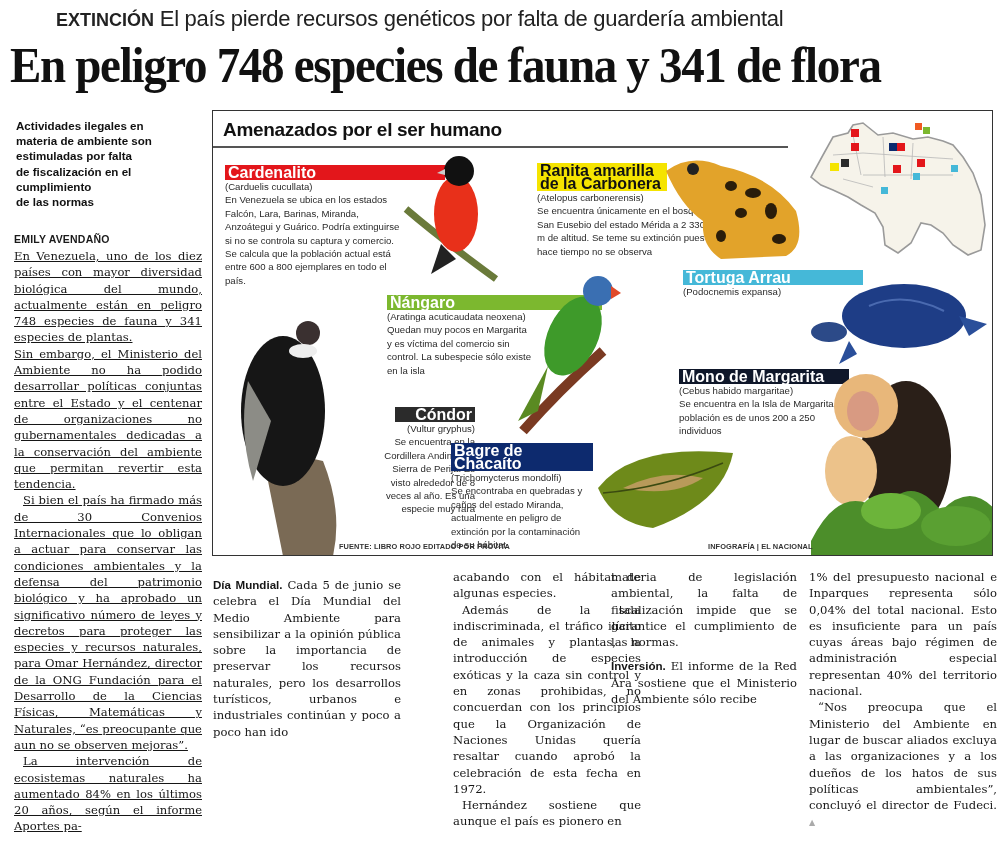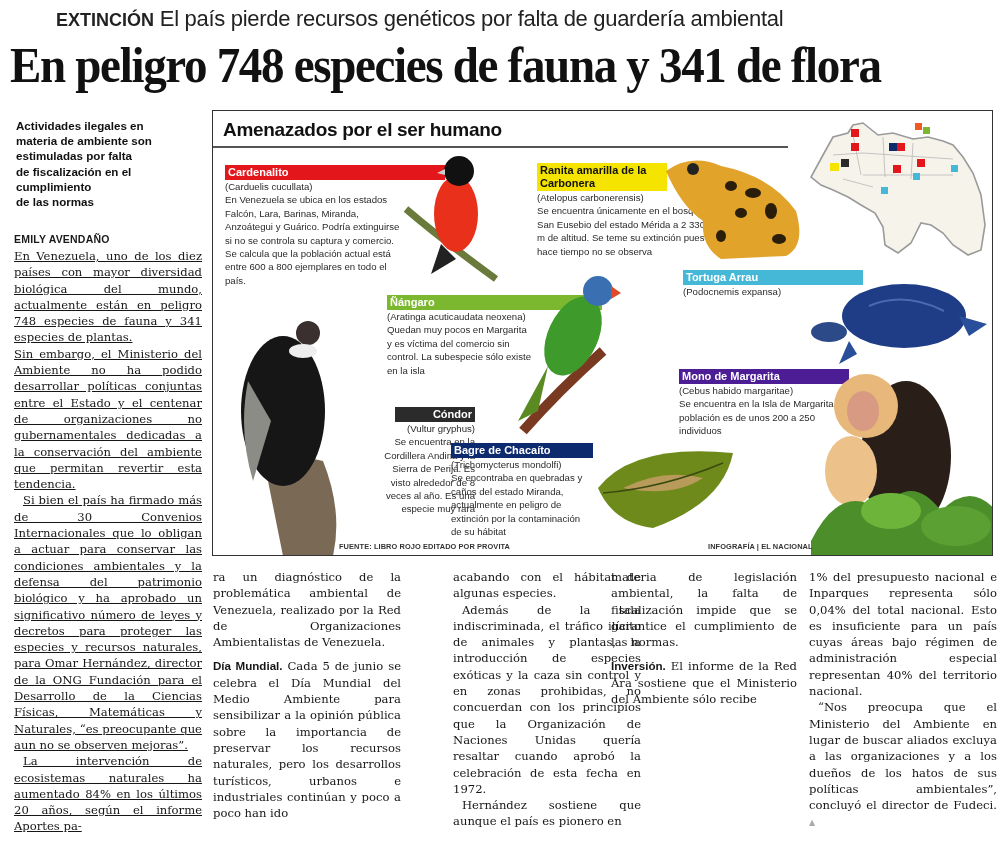--- a/index.html
+++ b/index.html
@@ -24,21 +24,21 @@
   .c2 { left: 213px; top: 569px; width: 188px; }
   .c3 { left: 413px; top: 569px; width: 188px; margin-left: 40px; }
   .c4 { left: 611px; top: 569px; width: 186px; }
   .c5 { left: 809px; top: 569px; width: 188px; }
 
   .infobox { position: absolute; left: 212px; top: 110px; width: 781px; height: 446px; border: 1.5px solid #333; background: #fff; overflow: hidden; }
   .info-title { position: absolute; left: 10px; top: 8px; font-family: "Liberation Sans", sans-serif; font-weight: bold; font-size: 19px; letter-spacing: -0.3px; color: #111; }
   .info-rule { position: absolute; left: 0; top: 35px; width: 575px; height: 1.5px; background: #555; }
 
   .sp { position: absolute; font-family: "Liberation Sans", sans-serif; font-size: 9.6px; line-height: 13.4px; color: #2a2a2a; }
-  .sp .lbl { display: block; color: #fff; font-weight: bold; font-size: 11px; padding: 1px 3px; line-height: 13px; }
+  .sp .lbl { display: block; color: #fff; font-weight: bold; font-size: 16px; padding: 1px 3px; line-height: 13px; }
   .sp .sci { display: block; }
   .sp .desc { display: block; }
 
   .footer-note { position: absolute; font-family: "Liberation Sans", sans-serif; font-size: 7.4px; font-weight: bold; color: #333; letter-spacing: 0.1px; }
 
   .pic { position: absolute; }
 </style>
 </head>
 <body>
 
@@ -59,21 +59,20 @@
 <div class="byline">EMILY AVENDAÑO</div>
 
 <div class="col c1">
   <p>En Venezuela, uno de los diez países con mayor diversidad biológica del mundo, actualmente están en peligro 748 especies de fauna y 341 especies de plantas.</p>
   <p>Sin embargo, el Ministerio del Ambiente no ha podido desarrollar políticas conjuntas entre el Estado y el centenar de organizaciones no gubernamentales dedicadas a la conservación del ambiente que permitan revertir esta tendencia.</p>
   <p class="ind">Si bien el país ha firmado más de 30 Convenios Internacionales que lo obligan a actuar para conservar las condiciones ambientales y la defensa del patrimonio biológico y ha aprobado un significativo número de leyes y decretos para proteger las especies y recursos naturales, para Omar Hernández, director de la ONG Fundación para el Desarrollo de la Ciencias Físicas, Matemáticas y Naturales, “es preocupante que aun no se observen mejoras”.</p>
   <p class="ind">La intervención de ecosistemas naturales ha aumentado 84% en los últimos 20 años, según el informe Aportes pa-</p>
 </div>
 
 <div class="col c2">
-  <p>ra un diagnóstico de la problemática ambiental de Venezuela, realizado por la Red de Organizaciones Ambientalistas de Venezuela.</p>
   <div class="gap"></div>
   <p><span class="sub">Día Mundial.</span><span> Cada 5 de junio se celebra el Día Mundial del Medio Ambiente para sensibilizar a la opinión pública sobre la importancia de preservar los recursos naturales, pero los desarrollos turísticos, urbanos e industriales continúan y poco a poco han ido</span></p>
 </div>
 
 <div class="col c3">
   <p>acabando con el hábitat de algunas especies.</p>
   <p class="ind">Además de la tala indiscriminada, el tráfico ilícito de animales y plantas, la introducción de especies exóticas y la caza sin control y en zonas prohibidas, no concuerdan con los principios que la Organización de Naciones Unidas quería resaltar cuando aprobó la celebración de esta fecha en 1972.</p>
   <p class="ind">Hernández sostiene que aunque el país es pionero en</p>
 </div>
 
@@ -160,21 +159,21 @@
   </div>
   <svg class="pic" style="left:290px;top:160px;" width="120" height="165" viewBox="0 0 120 165">
     <path d="M20,160 Q55,120 100,80" stroke="#7a3a22" stroke-width="10" fill="none"></path>
     <ellipse cx="70" cy="65" rx="25" ry="42" fill="#3e9a2a" transform="rotate(25 70 65)"></ellipse>
     <circle cx="95" cy="20" r="15" fill="#3a6fb2"></circle>
     <path d="M108,15 L118,22 L108,28 Z" fill="#e04a2a"></path>
     <path d="M45,95 L15,150 L35,140 Z" fill="#5a8a22"></path>
   </svg>
 
   <div class="sp" style="left:466px;top:258px;width:180px;">
-    <span class="lbl" style="background:#4c1d95;width:170px;">Mono de Margarita</span>
+    <span class="lbl" style="background:#0f172a;width:170px;">Mono de Margarita</span>
     <span class="sci">(Cebus habido margaritae)</span>
     <span class="desc" style="width:178px;">Se encuentra en la Isla de Margarita, la población es de unos 200 a 250 individuos</span>
   </div>
   <svg class="pic" style="left:578px;top:250px;" width="205" height="196" viewBox="0 0 205 196">
     <ellipse cx="115" cy="95" rx="45" ry="75" fill="#2a1f18"></ellipse>
     <circle cx="75" cy="45" r="32" fill="#e8b77a"></circle>
     <ellipse cx="72" cy="50" rx="16" ry="20" fill="#d89a82"></ellipse>
     <ellipse cx="60" cy="110" rx="26" ry="35" fill="#ecc28a"></ellipse>
     <path d="M20,180 Q50,120 90,150 Q120,110 150,150 Q180,120 205,150 L205,196 L20,196 Z" fill="#4c8e2a"></path>
     <ellipse cx="100" cy="150" rx="30" ry="18" fill="#6cb43a"></ellipse>

